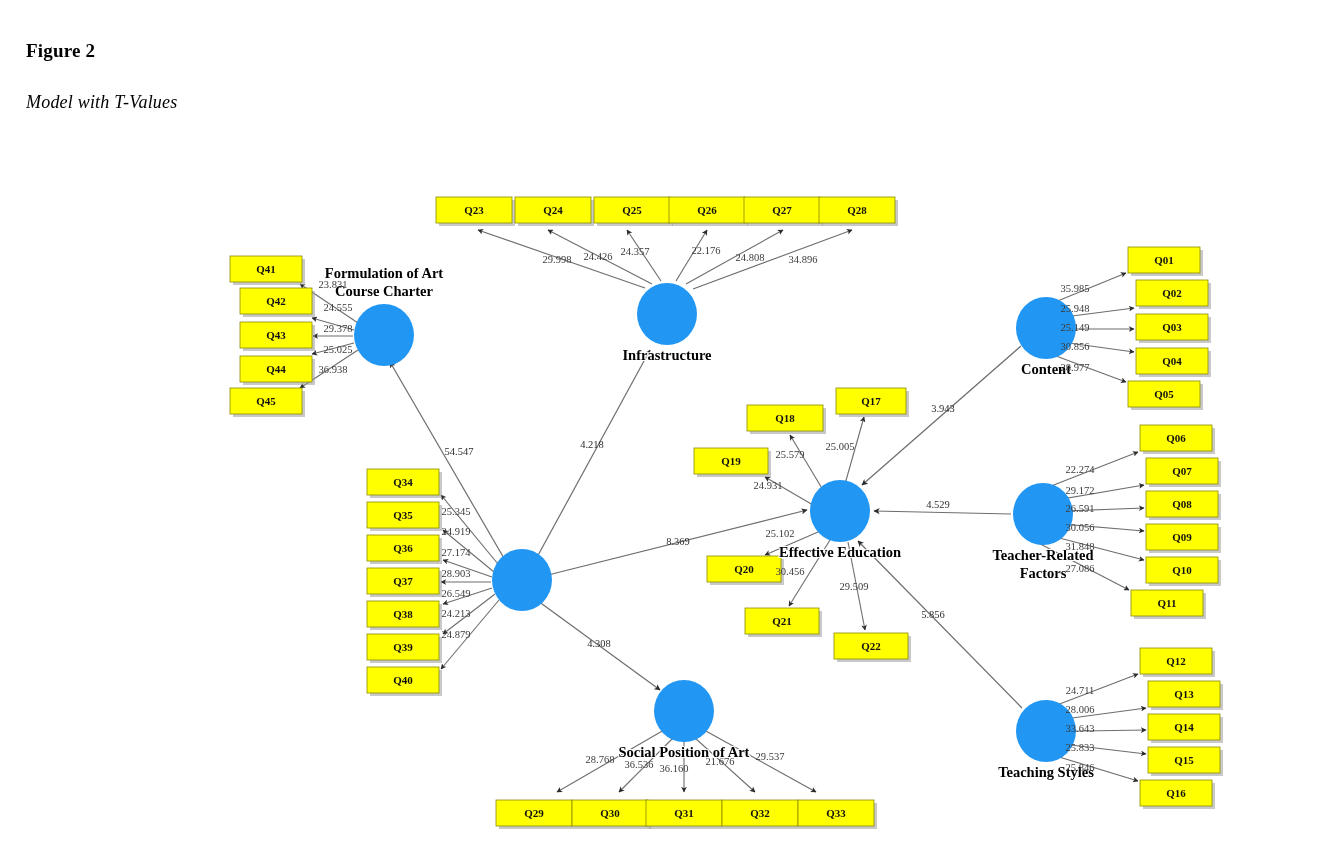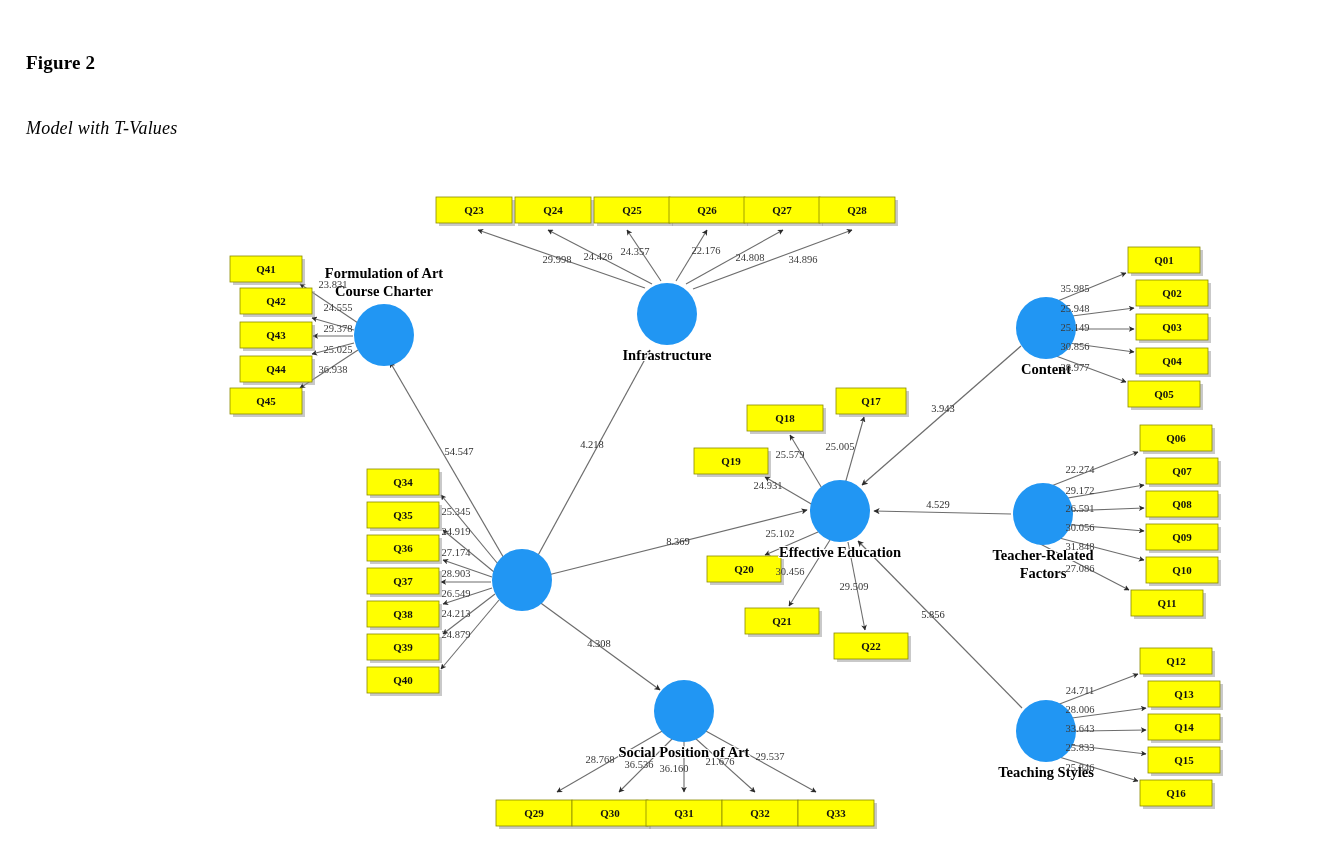--- a/index.html
+++ b/index.html
@@ -2,28 +2,28 @@
 <html><head>
 <meta charset="utf-8">
 <title>Figure 2 - Model with T-Values</title>
 <style>
   html,body{margin:0;padding:0;}
   body{
     width:1326px;height:859px;background:#ffffff;
     font-family:"Liberation Serif", serif;
     overflow:hidden;position:relative;
   }
-  #fig-caption-block{position:absolute;left:26px;top:52px;}
+  #fig-caption-block{position:absolute;left:26px;top:40px;}
   #fig-label{
     font-family:"Liberation Serif", serif;
     font-weight:bold;font-size:19px;color:#000;letter-spacing:.2px;
   }
   #fig-title{
     font-family:"Liberation Serif", serif;
-    font-style:italic;font-size:18px;color:#000;margin-top:44px;letter-spacing:.2px;
+    font-style:italic;font-size:18px;color:#000;margin-top:30px;letter-spacing:.2px;
   }
   #diagram-wrap{position:absolute;left:0;top:160px;width:1326px;height:699px;}
   svg#sem-svg{display:block;width:1326px;height:699px;}
 
   .ind-rect{fill:#FFFF00;stroke:#8a8a00;stroke-width:.8;}
   .ind-shadow{fill:#9c9c9c;opacity:.55;}
   .ind-text{
     font-family:"Liberation Serif", serif;
     font-size:11px;fill:#111;text-anchor:middle;dominant-baseline:middle;
     font-weight:600;

